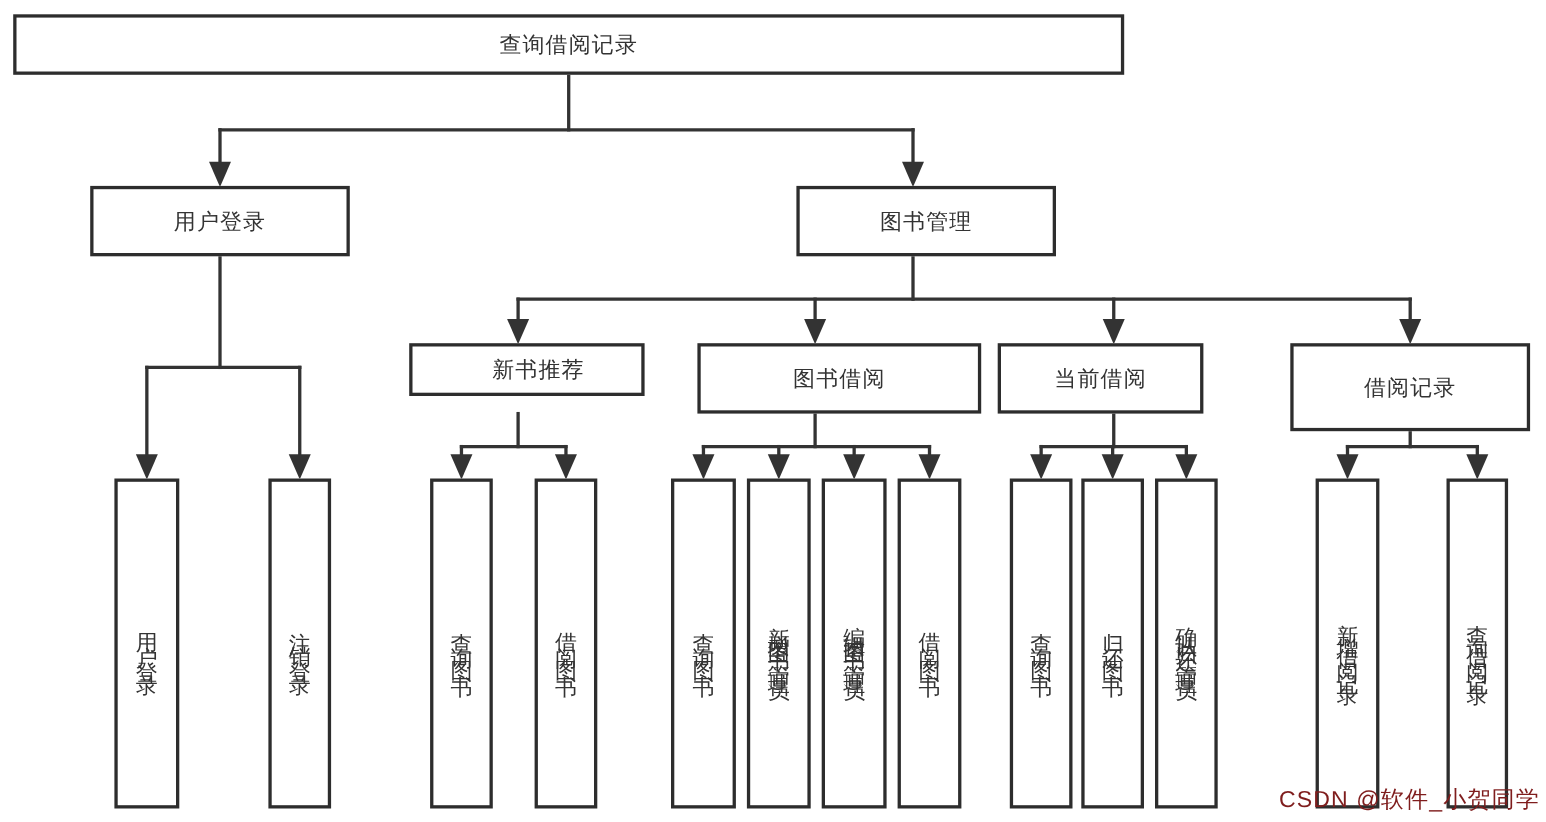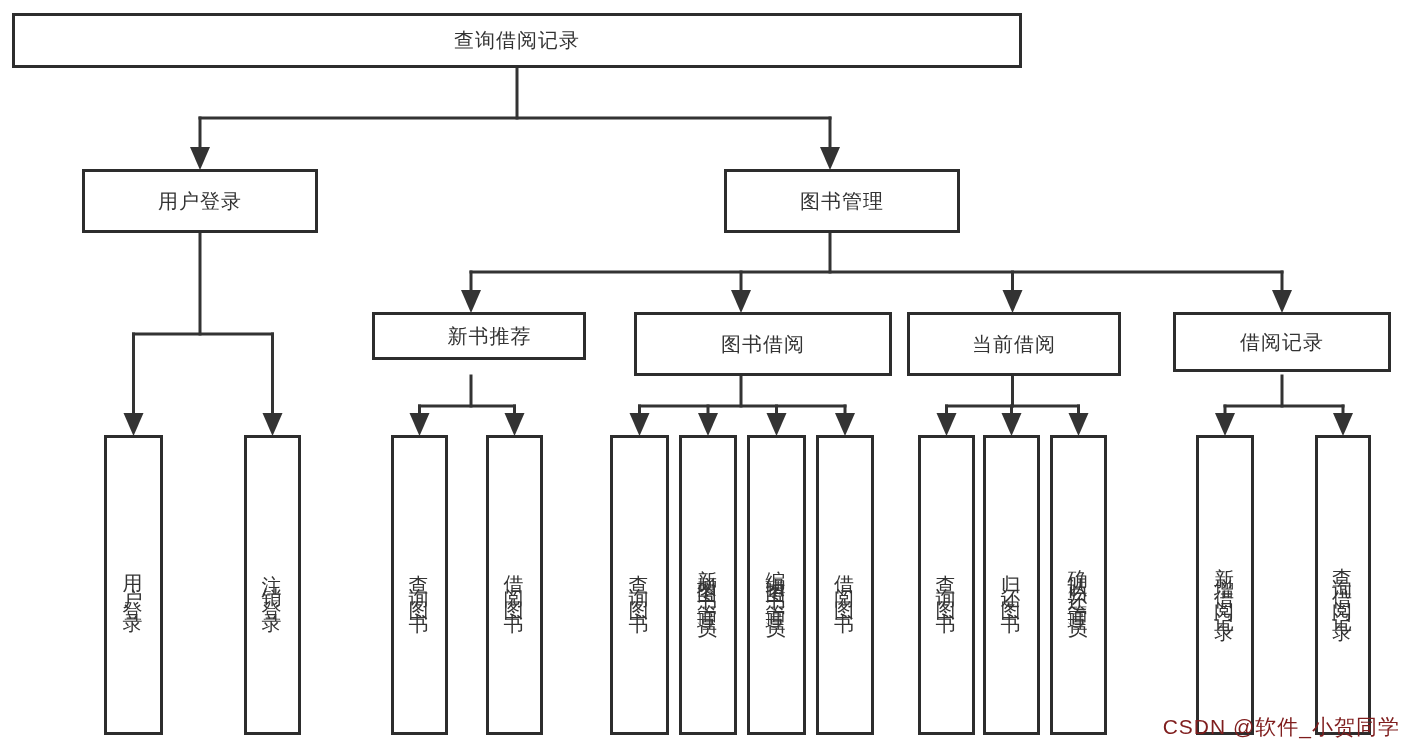--- a/index.html
+++ b/index.html
@@ -108,22 +108,22 @@
       <polygon points="1225,436 1215,413 1235,413"></polygon>
       <line x1="1343" y1="406" x2="1343" y2="415"></line>
       <polygon points="1343,436 1333,413 1353,413"></polygon>
     </svg>
   <div id="nodes">
       <div class="node" style="left: 12px; top: 13px; width: 1010px; height: 55px;">查询借阅记录</div>
       <div class="node" style="left: 82px; top: 169px; width: 236px; height: 64px;">用户登录</div>
       <div class="node" style="left: 712px; top: 169px; width: 236px; height: 64px; margin-left: 12px;">图书管理</div>
       <div class="node" style="left: 372px; top: 312px; width: 214px; height: 48px; padding-left: 21px;">新书推荐</div>
       <div class="node" style="left: 634px; top: 312px; width: 258px; height: 64px;">图书借阅</div>
-      <div class="node" style="left: 907px; top: 312px; width: 214px; height: 64px;">当前借阅</div>
-      <div class="node" style="left: 1173px; top: 312px; width: 218px; height: 60px;">借阅记录</div>
+      <div class="node" style="left: 907px; top: 312px; width: 187px; height: 64px;">当前借阅</div>
+      <div class="node" style="left: 1173px; top: 312px; width: 218px; height: 80px;">借阅记录</div>
       <div class="node vertical" style="left: 104px; top: 435px; width: 59px; height: 300px; letter-spacing: 13px;">用户登录</div>
       <div class="node vertical" style="left: 244px; top: 435px; width: 57px; height: 300px; letter-spacing: 13px;">注销登录</div>
       <div class="node vertical" style="left: 391px; top: 435px; width: 57px; height: 300px; letter-spacing: 13px;">查询图书</div>
       <div class="node vertical" style="left: 486px; top: 435px; width: 57px; height: 300px; letter-spacing: 13px;">借阅图书</div>
       <div class="node vertical" style="left: 610px; top: 435px; width: 59px; height: 300px; letter-spacing: 13px;">查询图书</div>
       <div class="node vertical" style="left: 679px; top: 435px; width: 58px; height: 300px; letter-spacing: 7px;">新增图书（管理员）</div>
       <div class="node vertical" style="left: 747px; top: 435px; width: 59px; height: 300px; letter-spacing: 7px;">编辑图书（管理员）</div>
       <div class="node vertical" style="left: 816px; top: 435px; width: 58px; height: 300px; letter-spacing: 13px;">借阅图书</div>
       <div class="node vertical" style="left: 918px; top: 435px; width: 57px; height: 300px; letter-spacing: 13px;">查询图书</div>
       <div class="node vertical" style="left: 983px; top: 435px; width: 57px; height: 300px; letter-spacing: 13px;">归还图书</div>

